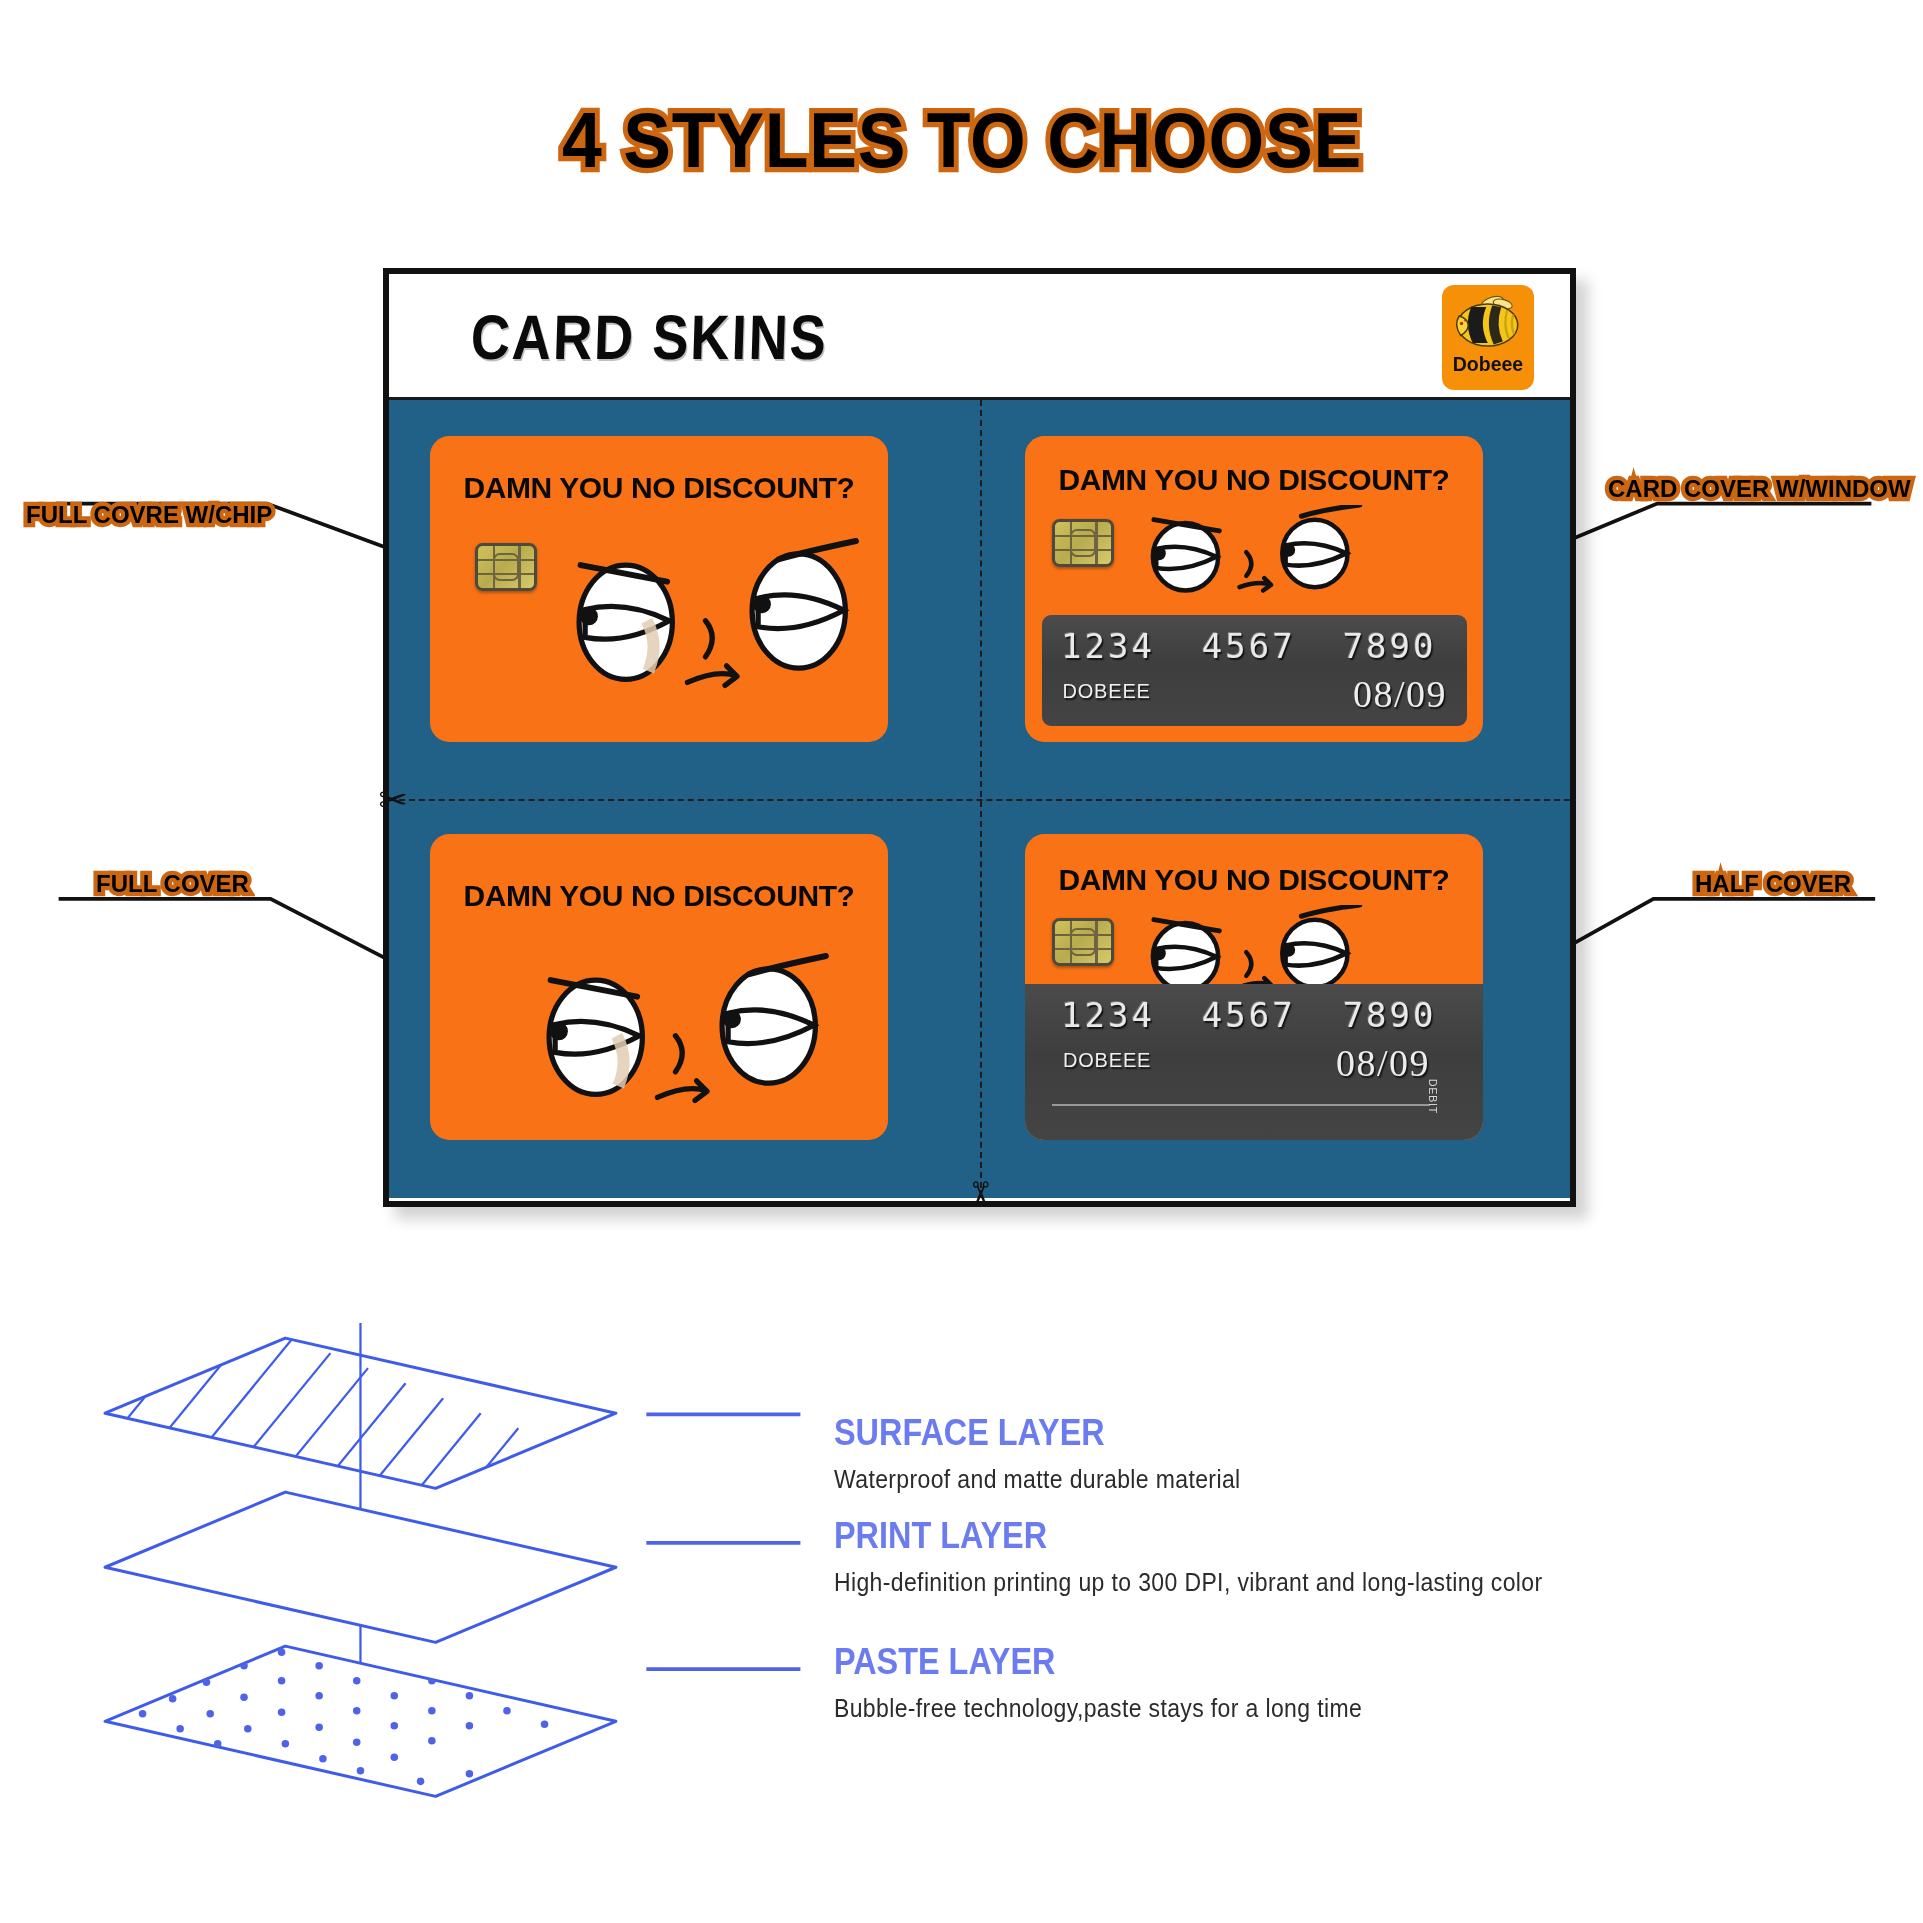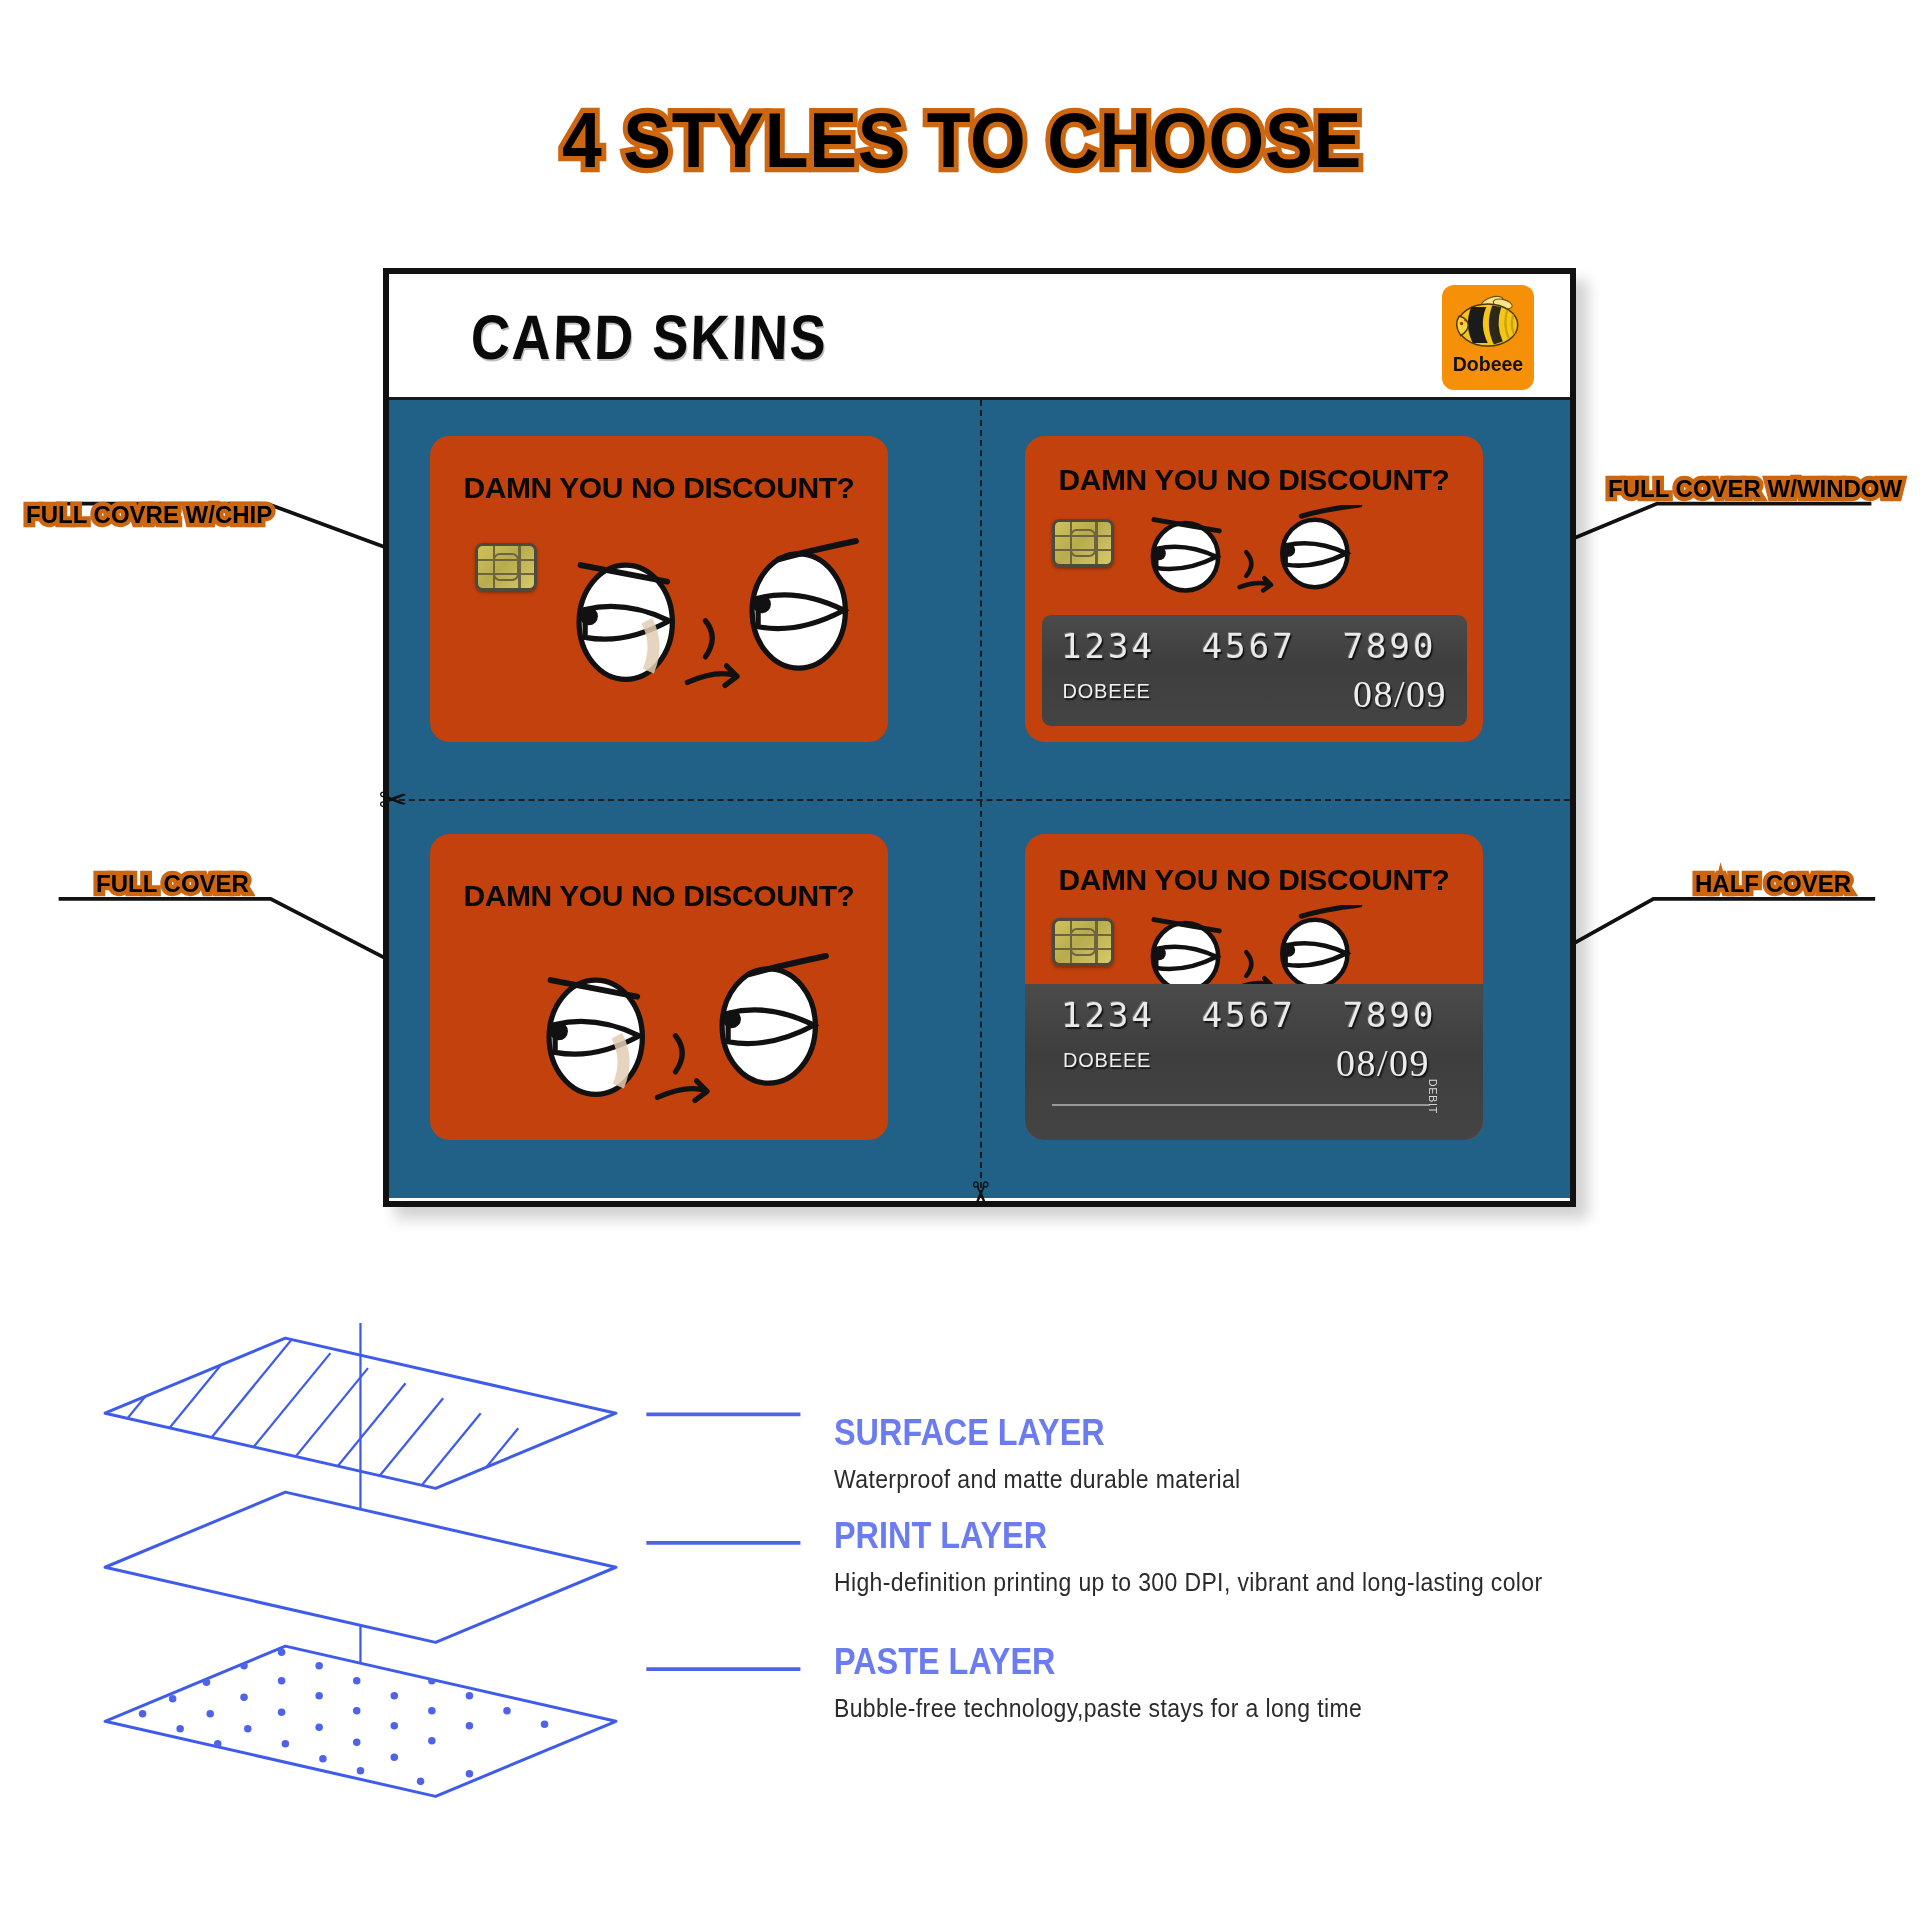--- a/index.html
+++ b/index.html
@@ -101,21 +101,21 @@
     font-size: 35px;
     line-height: 1;
   }
   .scissors.left { left: -10.5px; top: 50%; transform: translateY(-50%); }
   .scissors.bottom { left: 50%; bottom: -13.5px; transform: translateX(-50%) rotate(90deg); }
 
   
   .card {
     position: absolute;
     width: 458px; height: 306px;
-    background: #c2410c;
+    background: #f97316;
     border-radius: 19.5px;
     overflow: hidden;
   }
   .card.c1 { left: 41px;  top: 36px; }
   .card.c2 { left: 636px; top: 36px; }
   .card.c3 { left: 41px;  top: 434px; }
   .card.c4 { left: 636px; top: 434px; }
 
   .card-title {
     position: absolute;
@@ -254,21 +254,21 @@
     <polyline points="78,1196 360,1196 600,1320" fill="none" stroke="#111" stroke-width="5"></polyline>
 
     <polyline points="2495,1196 2200,1196 2005,1305" fill="none" stroke="#111" stroke-width="5"></polyline>
 
     <line x1="860" y1="1882" x2="1065" y2="1882" stroke="#4f63e8" stroke-width="5"></line>
     <line x1="860" y1="2053" x2="1065" y2="2053" stroke="#4f63e8" stroke-width="5"></line>
     <line x1="860" y1="2221" x2="1065" y2="2221" stroke="#4f63e8" stroke-width="5"></line>
   </svg>
 
   <div class="callout-label" style="left:26px; top:501px;">FULL COVRE W/CHIP</div>
-  <div class="callout-label" style="left:1608px; top:475px;">FULL COVER W/WINDOW</div>
+  <div class="callout-label" style="left:1608px; top:475px;">CARD COVER W/WINDOW</div>
   <div class="callout-label" style="left:96px; top:870px;">FULL COVER</div>
   <div class="callout-label" style="left:1695px; top:870px;">HALF COVER</div>
 
   <div class="sheet">
 
     <div class="sheet-header">
       <div class="brand-card-skins">CARD SKINS</div>
 
       <div class="logo-badge">
         <svg width="83" height="75" viewBox="0 0 110 100">

